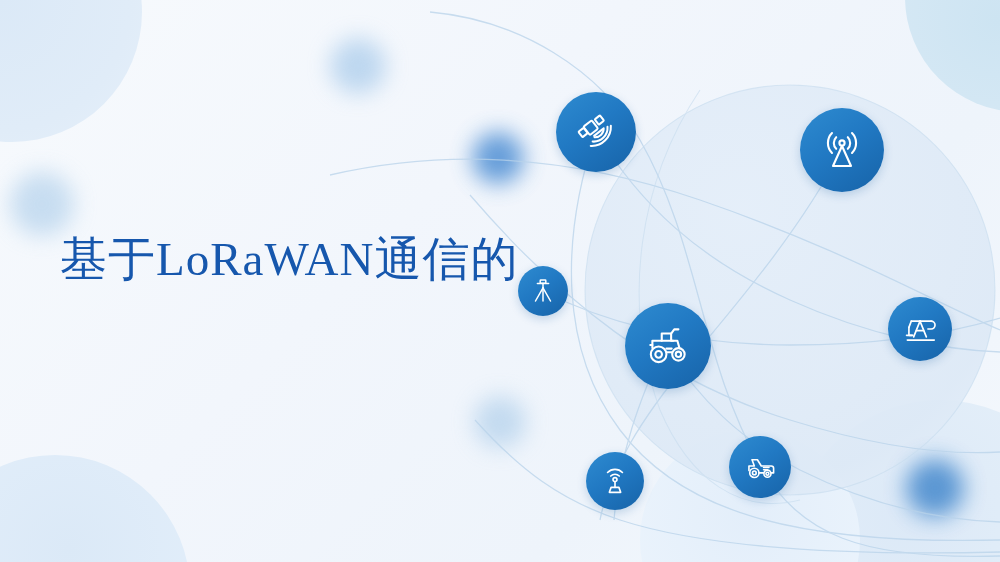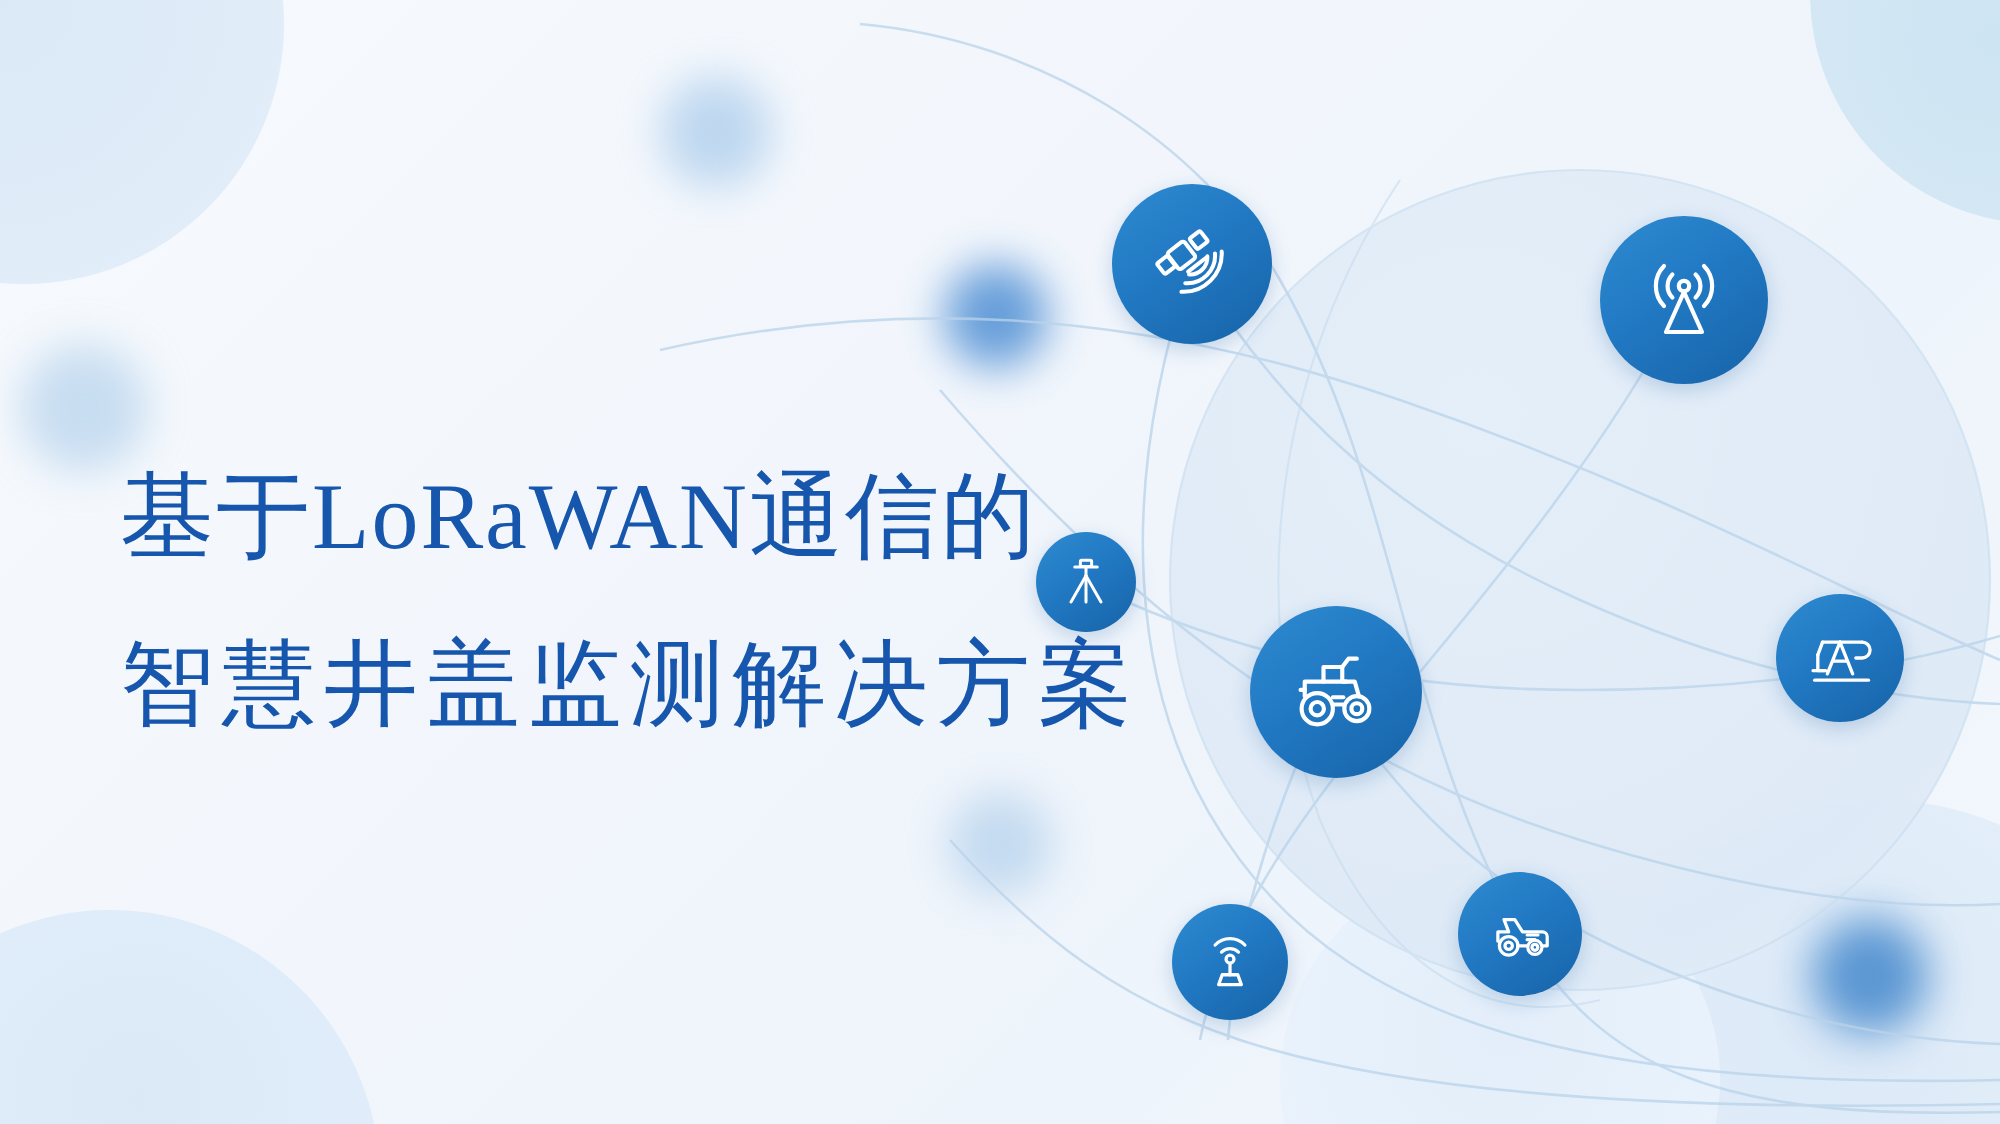--- a/index.html
+++ b/index.html
@@ -246,16 +246,15 @@
         <path d="M18 17 a8.4 8.4 0 0 1 12 0"></path>
         <path d="M13.5 12 a14.5 14.5 0 0 1 21 0"></path>
         <path d="M24 25 L24 33"></path>
         <path d="M16 40 L18.5 33 L29.5 33 L32 40 Z"></path>
       </svg>
     </span>
   </div>
 
   <div class="title-block">
     <div class="title-line first">基于LoRaWAN通信的</div>
-    <div class="title-line second">智慧井盖监测解决方案</div>
   </div>
 
 </div>
 
 </body></html>

